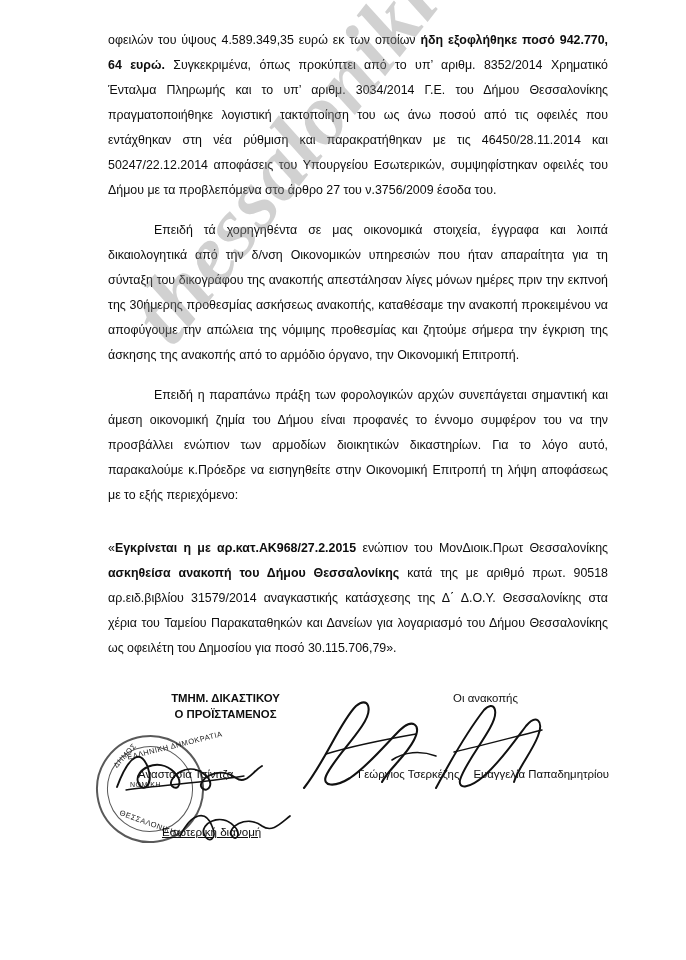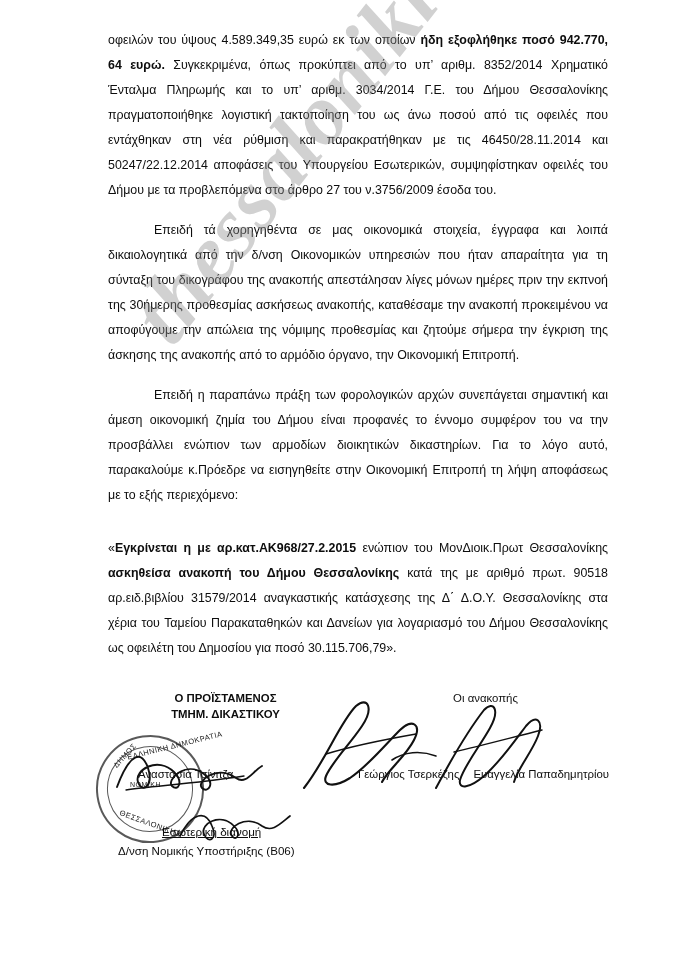--- a/index.html
+++ b/index.html
@@ -199,22 +199,22 @@
     <p class="para indent" id="p2"><span>Επειδή τά χορηγηθέντα σε μας οικονομικά στοιχεία, έγγραφα και λοιπά δικαιολογητικά από την δ/νση Οικονομικών υπηρεσιών που ήταν απαραίτητα για τη σύνταξη του δικογράφου της ανακοπής απεστάλησαν λίγες μόνων ημέρες πριν την εκπνοή της 30ήμερης προθεσμίας ασκήσεως ανακοπής, καταθέσαμε την ανακοπή προκειμένου να αποφύγουμε την απώλεια της νόμιμης προθεσμίας και ζητούμε σήμερα την έγκριση της άσκησης της ανακοπής από το αρμόδιο όργανο, την Οικονομική Επιτροπή.</span></p>
     <div class="gap"></div>
     <p class="para indent" id="p3"><span>Επειδή η παραπάνω    πράξη  των φορολογικών αρχών συνεπάγεται σημαντική  και άμεση οικονομική ζημία του Δήμου είναι προφανές το έννομο συμφέρον του    να την προσβάλλει ενώπιον των αρμοδίων διοικητικών δικαστηρίων. Για το λόγο αυτό, παρακαλούμε  κ.Πρόεδρε να εισηγηθείτε στην Οικονομική Επιτροπή τη λήψη αποφάσεως με το εξής περιεχόμενο:</span></p>
     <div class="gap"></div>
     <div class="gap"></div>
     <p class="para" id="p4"><span>«</span><span class="b">Εγκρίνεται  η  με  αρ.κατ.ΑΚ968/27.2.2015</span><span> ενώπιον του  ΜονΔιοικ.Πρωτ Θεσσαλονίκης </span><span class="b">ασκηθείσα ανακοπή του Δήμου Θεσσαλονίκης</span><span> κατά της με αριθμό πρωτ. 90518 αρ.ειδ.βιβλίου 31579/2014 αναγκαστικής κατάσχεσης της Δ΄ Δ.Ο.Υ. Θεσσαλονίκης στα χέρια  του Ταμείου Παρακαταθηκών και Δανείων για λογαριασμό του Δήμου Θεσσαλονίκης ως οφειλέτη του Δημοσίου για ποσό 30.115.706,79».</span></p>
   </div>
 
   <div class="sig-area">
     <div class="sig-left">
+      <div class="role">ΤΜΗΜ. ΔΙΚΑΣΤΙΚΟΥ</div>
       <div class="role">Ο ΠΡΟΪΣΤΑΜΕΝΟΣ</div>
-      <div class="role">ΤΜΗΜ. ΔΙΚΑΣΤΙΚΟΥ</div>
     </div>
     <div class="sig-right">
       <div class="role">Οι ανακοπής</div>
     </div>
     <div class="name-line name-left">Αναστασία Τσίνιτζα</div>
     <div class="name-line name-right">
       <span>Γεώργιος Τσερκέζης</span><span class="spacer"></span><span>Ευαγγελία Παπαδημητρίου</span>
     </div>
   </div>
 
@@ -241,20 +241,19 @@
     <path d="M6 86 C22 56, 40 26, 54 8 C64 -2, 70 8, 60 26 C50 44, 34 64, 30 78 C28 88, 40 86, 54 74 C70 60, 84 40, 96 24 C106 12, 114 18, 108 34 C102 50, 88 66, 84 80" fill="none" stroke="#111" stroke-width="2" stroke-linecap="round"></path>
     <path d="M24 50 C50 44, 80 36, 112 28" fill="none" stroke="#111" stroke-width="1.4" stroke-linecap="round"></path>
   </svg>
 
   <svg class="sign-svg" id="sign-foot" width="120" height="40" viewBox="0 0 120 40">
     <path d="M4 30 C16 6, 30 4, 36 20 C42 34, 32 38, 28 28 C24 18, 44 6, 58 20 C66 28, 60 36, 56 30 C50 22, 70 8, 86 20 C96 27, 104 18, 114 10" fill="none" stroke="#111" stroke-width="1.7" stroke-linecap="round"></path>
   </svg>
 
   <div class="footer-block">
     <div class="u">Εσωτερική διανομή</div>
-    <div>Δ/νση Νομικής Υποστήριξης (Β06)</div>
   </div>
 
   <div class="watermark">
     <div class="wm-text">thessalonikiartnews.gr</div>
   </div>
 
 </div>
 
 </body></html>

